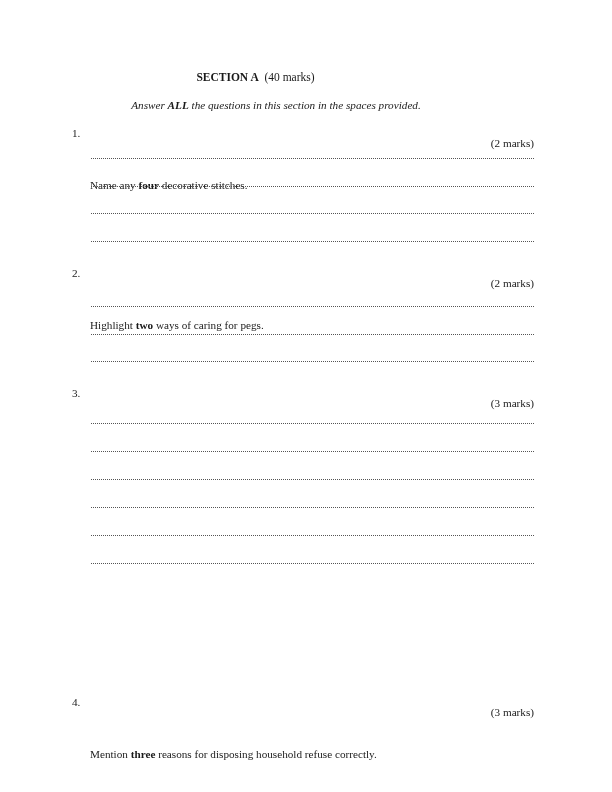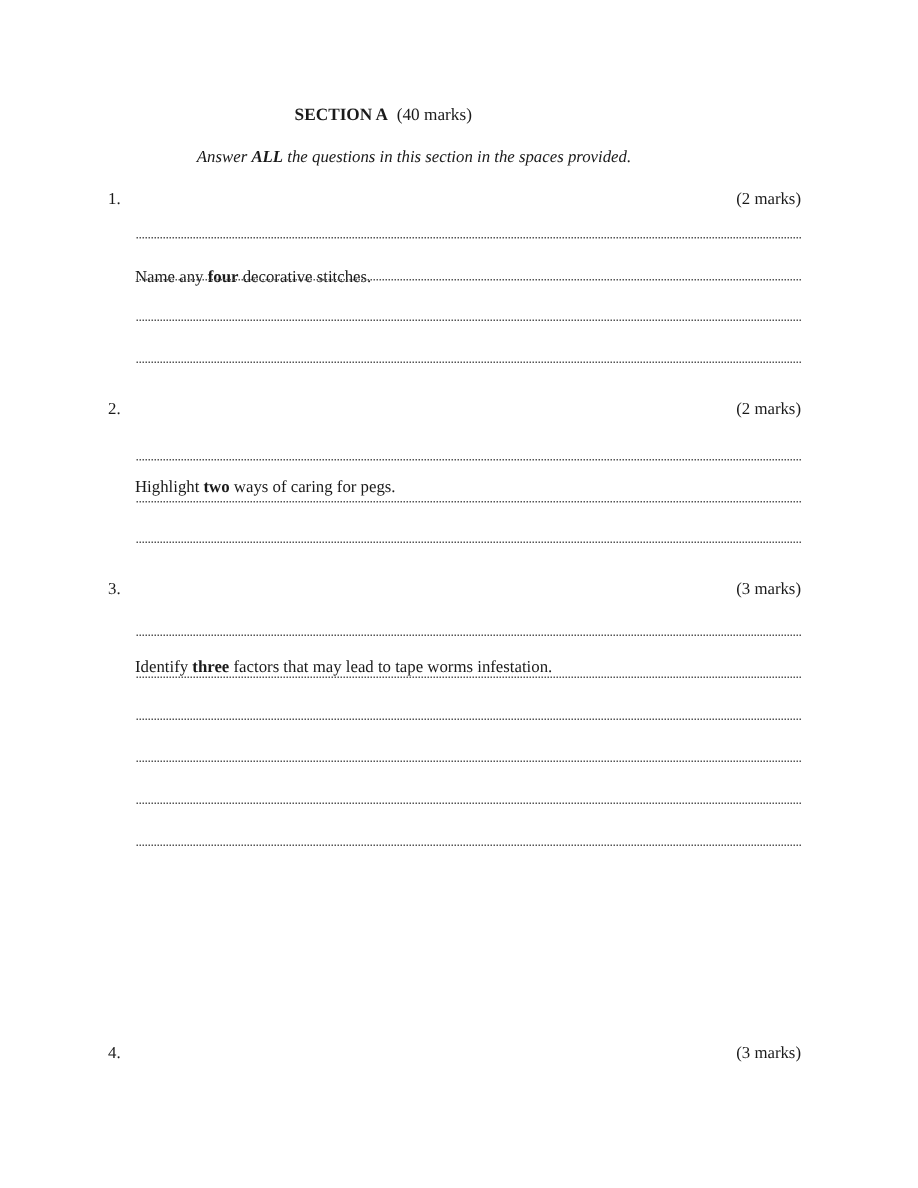--- a/index.html
+++ b/index.html
@@ -5,21 +5,21 @@
   html, body { margin: 0; padding: 0; background: #ffffff; }
   body { width: 612px; height: 792px; position: relative; overflow: hidden;
          font-family: "Liberation Serif", serif; color: #1a1a1a; font-size: 11.2px; }
   .abs { position: absolute; }
   .title { top: 71px; left: 0; width: 511px; text-align: center; font-size: 11.5px; }
   .title b { font-weight: bold; }
   .instr { top: 99px; left: 0; width: 552px; text-align: center; font-style: italic; font-size: 11.2px; }
   .q { left: 72px; width: 462px; height: 14px; }
   .q .num { position: absolute; left: 0; top: 0; }
   .q .text { position: absolute; left: 18px; top: 16px; margin-top: 36px; }
-  .q .marks { position: absolute; right: 0; top: 0; }
+  .q .marks { position: absolute; right: 0; top: 10px; }
   .line { left: 91px; width: 443px; height: 0; border-top: 1px dotted #555; }
 </style>
 </head>
 <body>
 
 <div class="abs title">
   <b>SECTION A</b>&nbsp;
   <span>(40 marks)</span>
 </div>
 
@@ -39,26 +39,26 @@
   <span class="num">2.</span>
   <span class="text"><span>Highlight </span><b>two</b><span> ways of caring for pegs.</span></span>
   <span class="marks">(2 marks)</span>
 </div>
 <div class="abs line" style="top:306px;"></div>
 <div class="abs line" style="top:334px;"></div>
 <div class="abs line" style="top:361px;"></div>
 
 <div class="abs q" style="top:387px;">
   <span class="num">3.</span>
-  <span class="text"><span>Identify </span><b>three</b><span> factors that may lead to tape worms infestation.</span></span>
   <span class="marks">(3 marks)</span>
 </div>
 <div class="abs line" style="top:423px;"></div>
 <div class="abs line" style="top:451px;"></div>
 <div class="abs line" style="top:479px;"></div>
 <div class="abs line" style="top:507px;"></div>
 <div class="abs line" style="top:535px;"></div>
 <div class="abs line" style="top:563px;"></div>
 
 <div class="abs q" style="top:696px;">
   <span class="num">4.</span>
+  <span class="text"><span>Mention </span><b>three</b><span> reasons for disposing household refuse correctly.</span></span>
   <span class="marks">(3 marks)</span>
 </div>
 
 </body></html>

